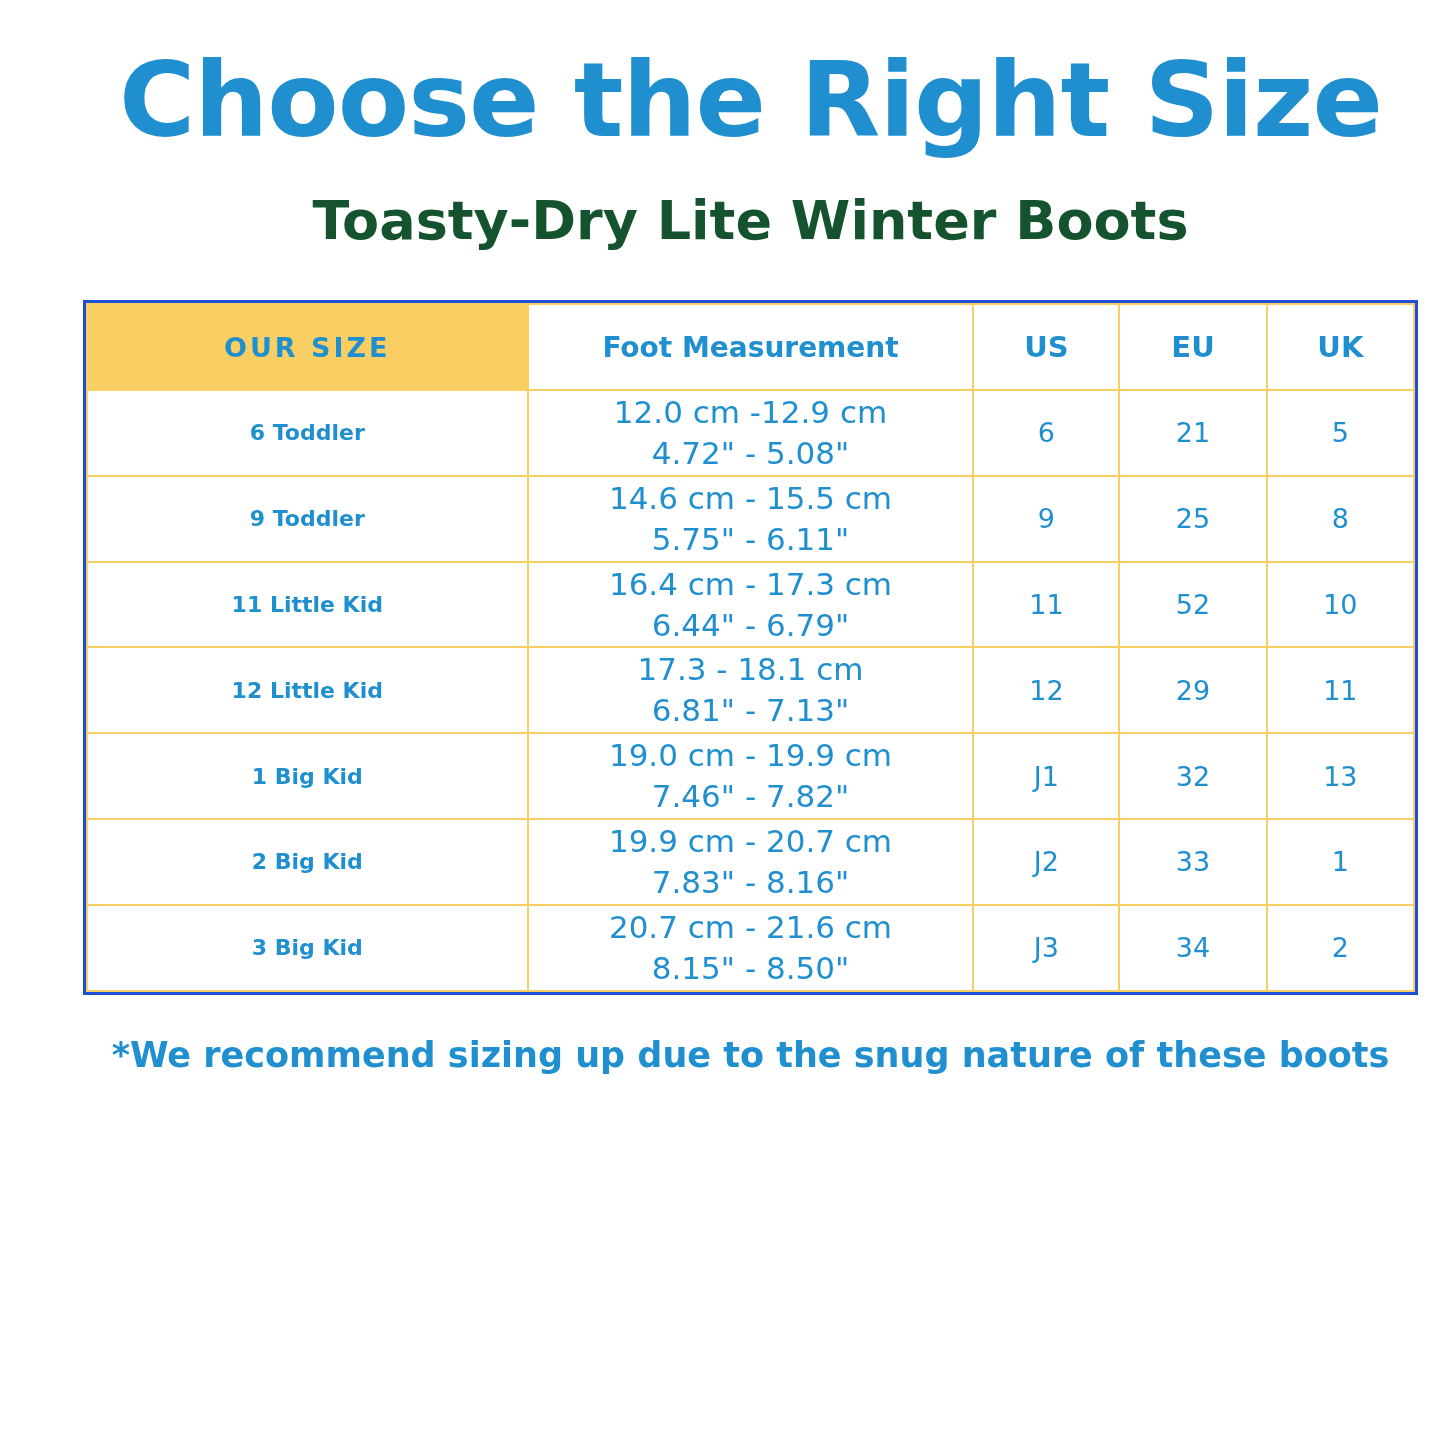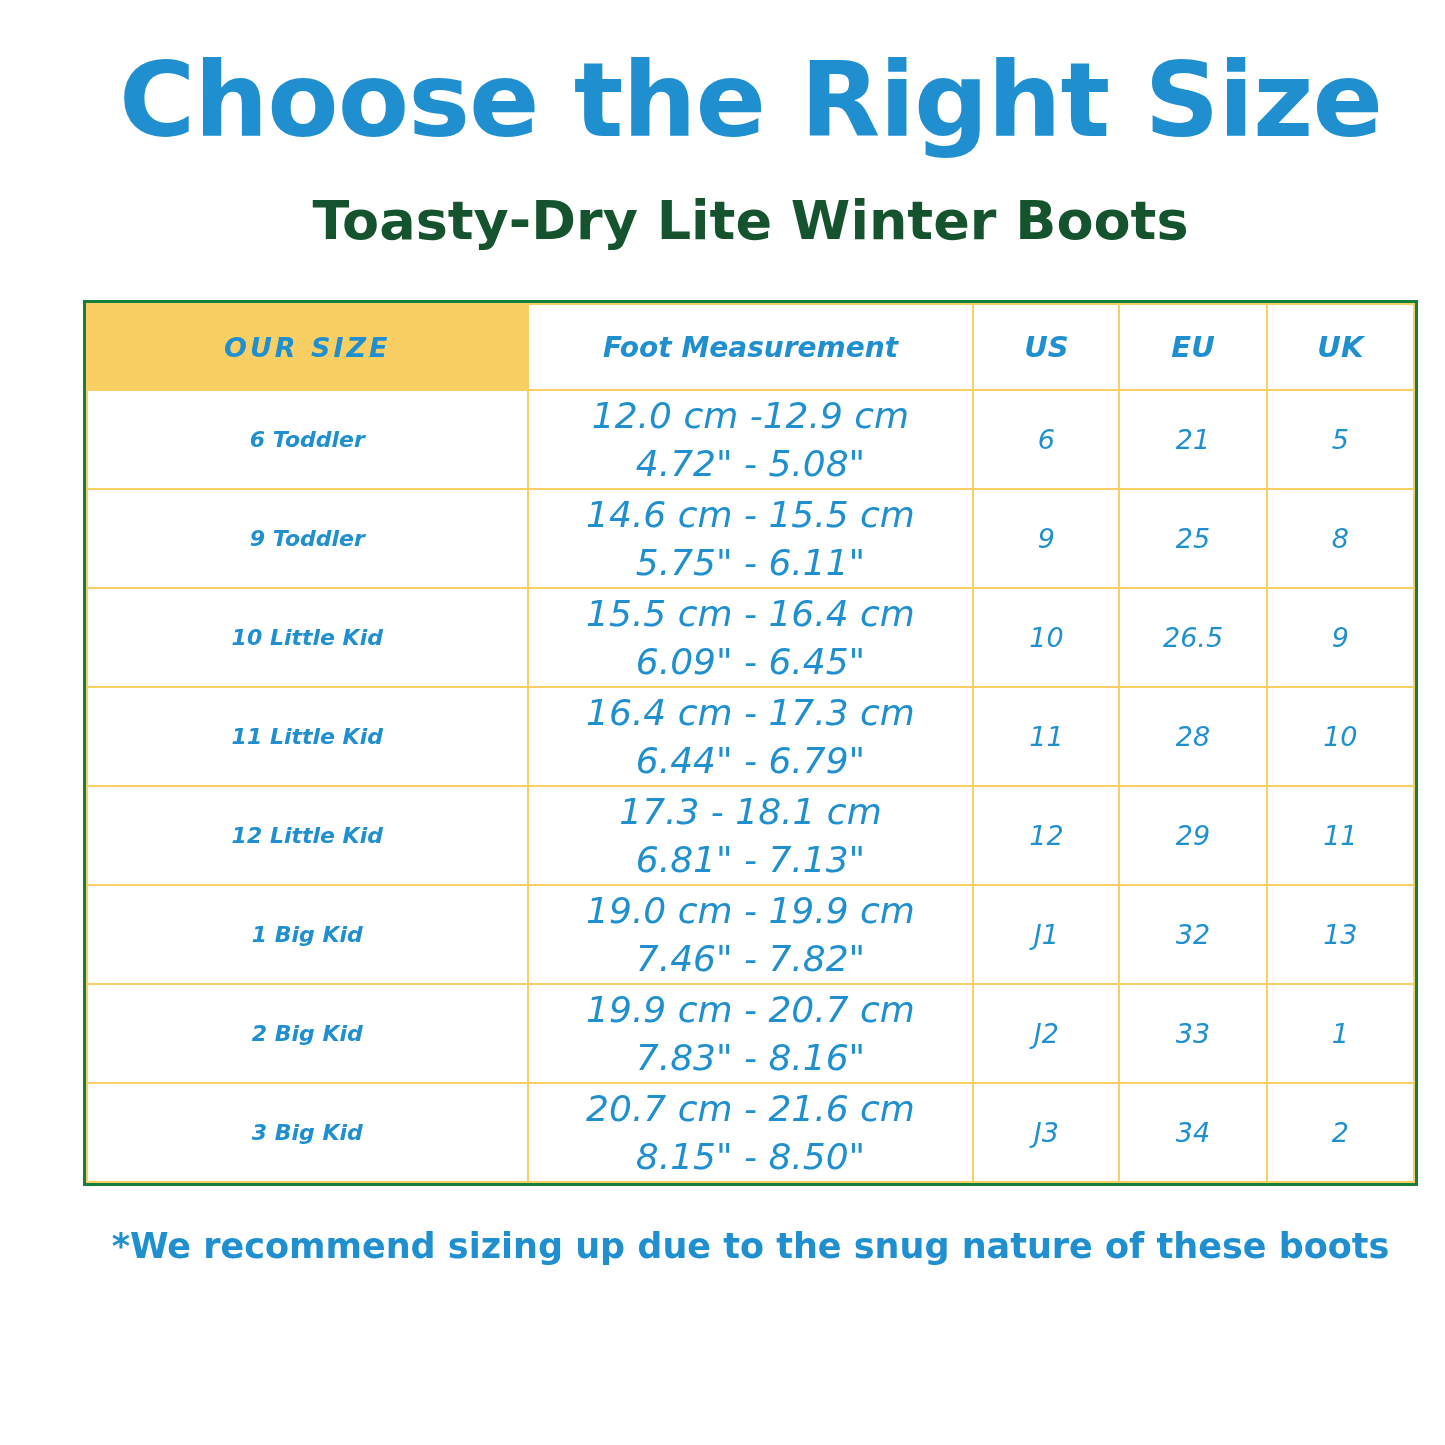--- a/index.html
+++ b/index.html
@@ -34,23 +34,22 @@
     text-align: center;
     color: #14532d;
     font-family: "DejaVu Sans", sans-serif;
     font-weight: bold;
     font-size: 54px;
     line-height: 1;
     padding-top: 42px;
   }
   .table-wrap {
     margin: 52px 55px 0 55px;
-    border: 3px solid #15803d;
+    border: 3px solid #1d4ed8;
     box-sizing: border-box;
-    font-style: italic;
   }
   table.size-table {
     width: 100%;
     border-collapse: collapse;
     table-layout: fixed;
   }
   table.size-table th,
   table.size-table td {
     border: 2px solid #F9CF63;
     text-align: center;
@@ -79,21 +78,21 @@
     height: 80px;
     font-size: 27px;
     font-weight: normal;
   }
   td.size-name {
     font-weight: bold;
     font-size: 22px;
   }
   td.measure {
     line-height: 1.32;
-    font-size: 36px;
+    font-size: 31px;
   }
   td.measure .ln {
     display: block;
     white-space: nowrap;
   }
   .footnote {
     text-align: center;
     color: #1F8FD0;
     font-family: "DejaVu Sans", sans-serif;
     font-weight: bold;
@@ -148,37 +147,27 @@
             <td class="size-name">9 Toddler</td>
             <td class="measure">
               <span class="ln">14.6 cm - 15.5 cm</span>
               <span class="ln">5.75" - 6.11"</span>
             </td>
             <td>9</td>
             <td>25</td>
             <td>8</td>
           </tr>
           <tr>
-            <td class="size-name">10 Little Kid</td>
-            <td class="measure">
-              <span class="ln">15.5 cm - 16.4 cm</span>
-              <span class="ln">6.09" - 6.45"</span>
-            </td>
-            <td>10</td>
-            <td>26.5</td>
-            <td>9</td>
-          </tr>
-          <tr>
             <td class="size-name">11 Little Kid</td>
             <td class="measure">
               <span class="ln">16.4 cm - 17.3 cm</span>
               <span class="ln">6.44" - 6.79"</span>
             </td>
             <td>11</td>
-            <td>28</td>
+            <td>52</td>
             <td>10</td>
           </tr>
           <tr>
             <td class="size-name">12 Little Kid</td>
             <td class="measure">
               <span class="ln">17.3 - 18.1 cm</span>
               <span class="ln">6.81" - 7.13"</span>
             </td>
             <td>12</td>
             <td>29</td>

